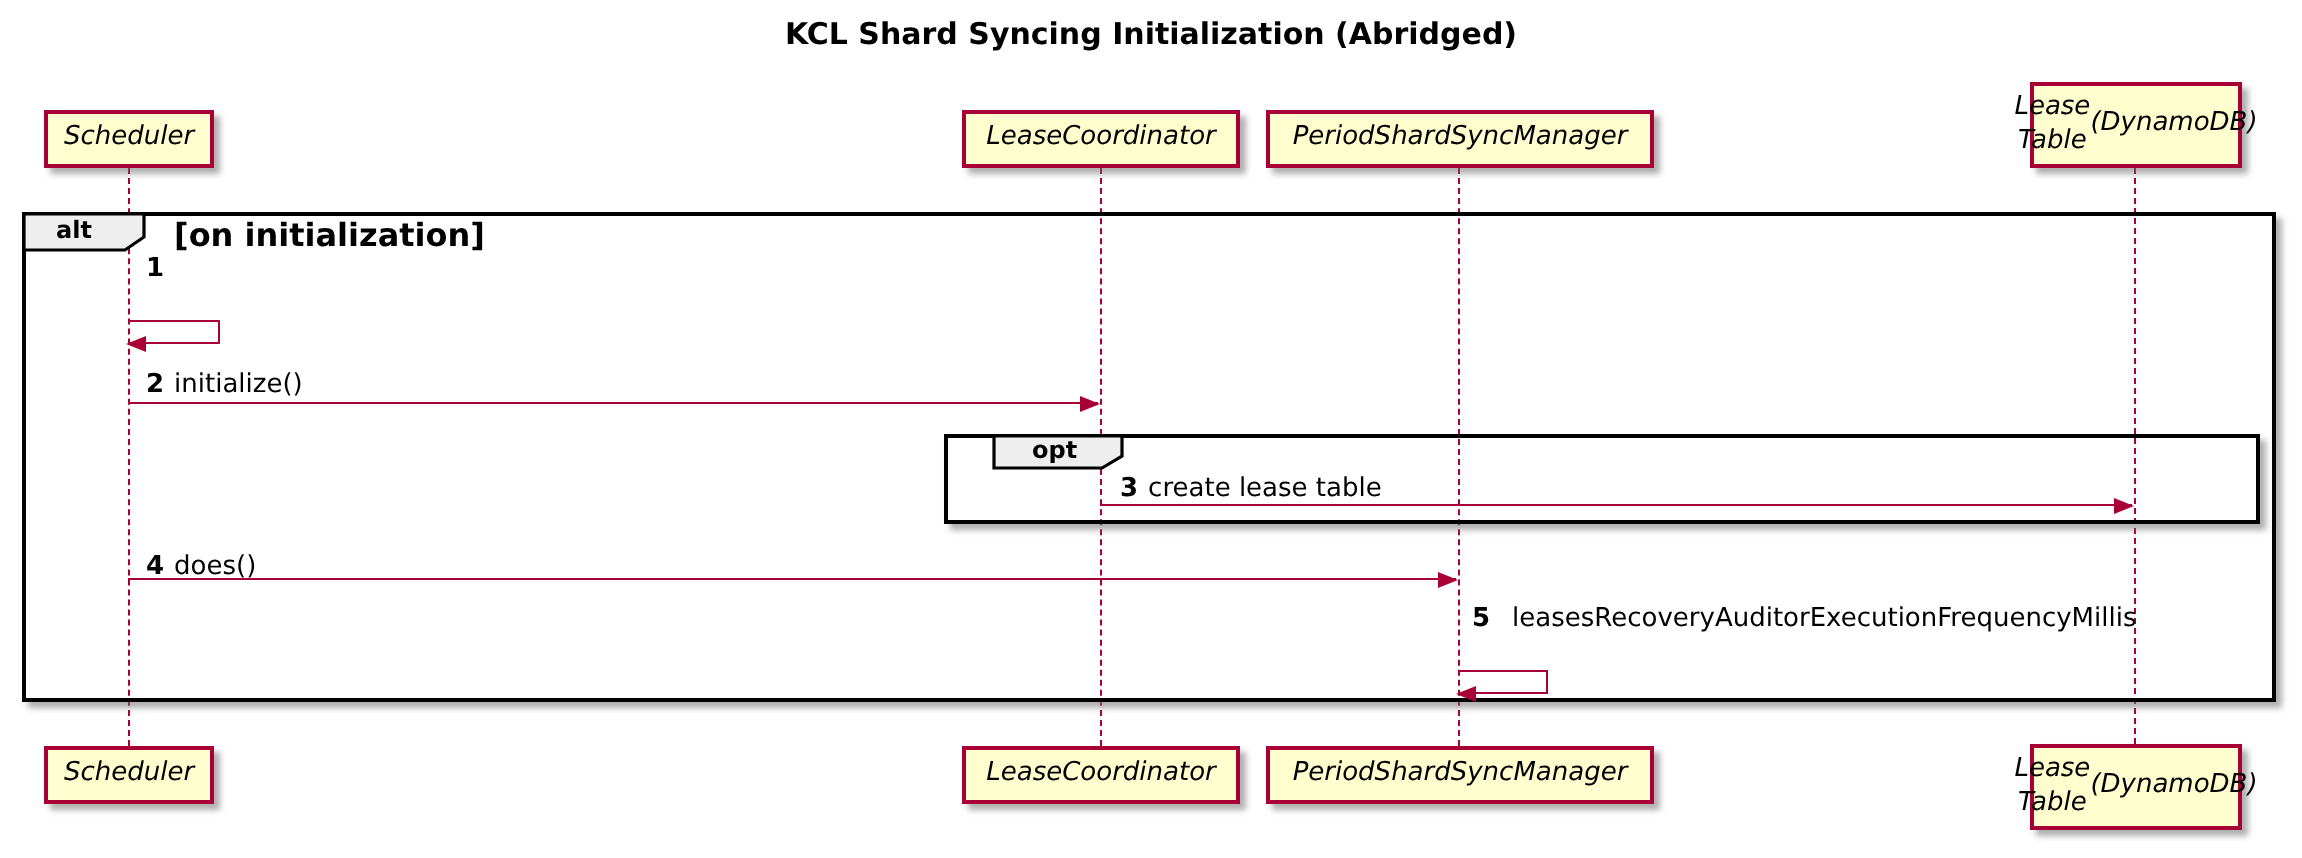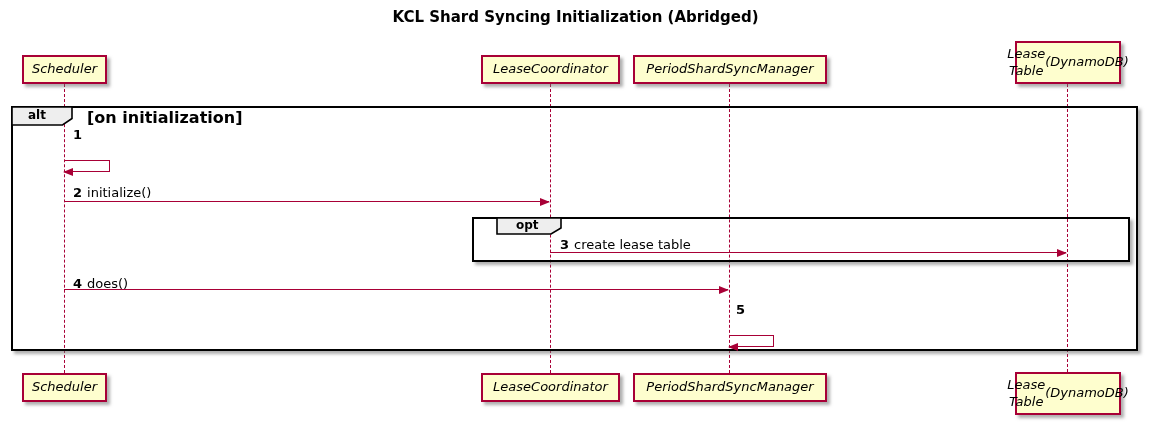--- a/index.html
+++ b/index.html
@@ -107,20 +107,21 @@
     <span>does()</span>
   </div>
   <div class="arrow" style="left:64px;top:286px;width:665px;">
     <span class="shaft"></span>
     <span class="head-r"></span>
   </div>
 
   <div class="msg-label" style="left:736px;top:302px;">
     <span class="msg-num">5</span>
     <span class="msg-lines">
+      <span style="padding-left:6px;">leasesRecoveryAuditorExecutionFrequencyMillis</span>
     </span>
   </div>
   <div class="self-loop" style="left:729px;top:335px;width:45px;height:12px;">
     <span class="head-l"></span>
   </div>
 
   <div class="participant" style="left:22px;top:55px;width:85px;height:29px;">
     <span>Scheduler</span>
   </div>
   <div class="participant" style="left:481px;top:55px;width:139px;height:29px;">

